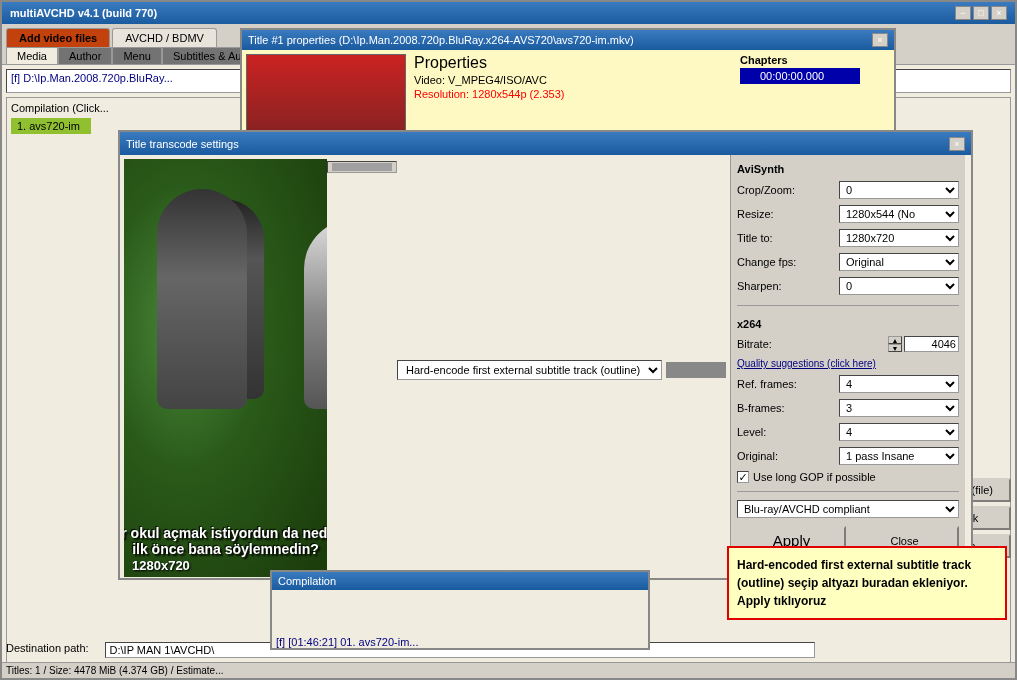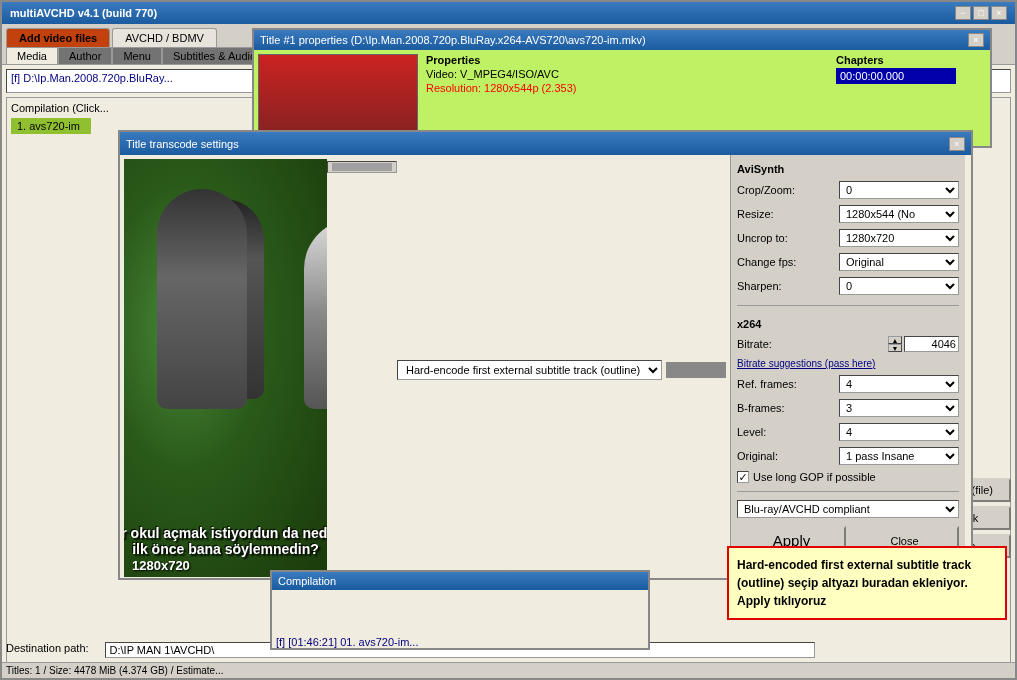--- a/index.html
+++ b/index.html
@@ -188,26 +188,25 @@
       font-size: 11px;
       min-width: 80px;
       text-align: center;
     }
 
     
     .title-props-window {
       position: absolute;
       top: 28px;
       left: 240px;
-      width: 740px;
+      width: 656px;
       height: 120px;
-      background: #bef264;
+      background: #fef9c3;
       border: 2px solid #888;
       z-index: 10;
-      margin-left: 12px;
     }
 
     .title-props-titlebar {
       background: linear-gradient(to bottom, #3a7abf, #1a5a9f);
       color: white;
       padding: 3px 6px;
       font-size: 11px;
       display: flex;
       justify-content: space-between;
       align-items: center;
@@ -227,22 +226,22 @@
       background: linear-gradient(to bottom, #cc2222, #882222);
       border: 1px solid #666;
       flex-shrink: 0;
     }
 
     .props-section {
       flex: 1;
     }
 
     .props-title {
-      font-weight: bold;
-      font-size: 11px;
+      font-weight: normal;
+      font-size: 16px;
       margin-bottom: 2px;
     }
 
     .props-video {
       font-size: 11px;
       margin-bottom: 2px;
     }
 
     .props-resolution {
       color: red;
@@ -255,21 +254,21 @@
 
     .chapters-title {
       font-weight: bold;
       font-size: 11px;
       margin-bottom: 2px;
     }
 
     .chapters-input {
       background: #0000aa;
       color: white;
-      padding: 2px 4px;
+      padding: 2px 20px;
       font-size: 11px;
       width: 120px;
     }
 
     
     .transcode-window {
       position: absolute;
       top: 130px;
       left: 118px;
       width: 855px;
@@ -741,21 +740,21 @@
         <span class="settings-label">Crop/Zoom:</span>
         <select class="settings-select"><option>0</option></select>
       </div>
 
       <div class="settings-row">
         <span class="settings-label">Resize:</span>
         <select class="settings-select"><option>1280x544 (No</option></select>
       </div>
 
       <div class="settings-row">
-        <span class="settings-label">Uncrop to:</span>
+        <span class="settings-label">Title to:</span>
         <select class="settings-select"><option>1280x720</option></select>
       </div>
 
       <div class="settings-row">
         <span class="settings-label">Change fps:</span>
         <select class="settings-select"><option>Original</option></select>
       </div>
 
       <div class="settings-row">
         <span class="settings-label">Sharpen:</span>
@@ -771,21 +770,21 @@
         <div style="display:flex;align-items:center;">
           <div class="bitrate-spinners">
             <div class="spinner-btn">▲</div>
             <div class="spinner-btn">▼</div>
           </div>
           <input class="settings-input" style="width: 55px;" value="4046">
         </div>
       </div>
 
       <div class="settings-row">
-        <span class="bitrate-suggestions">Bitrate suggestions (pass here)</span>
+        <span class="bitrate-suggestions">Quality suggestions (click here)</span>
       </div>
 
       <div class="settings-row">
         <span class="settings-label">Ref. frames:</span>
         <select class="settings-select"><option>4</option></select>
       </div>
 
       <div class="settings-row">
         <span class="settings-label">B-frames:</span>
         <select class="settings-select"><option>3</option></select>

